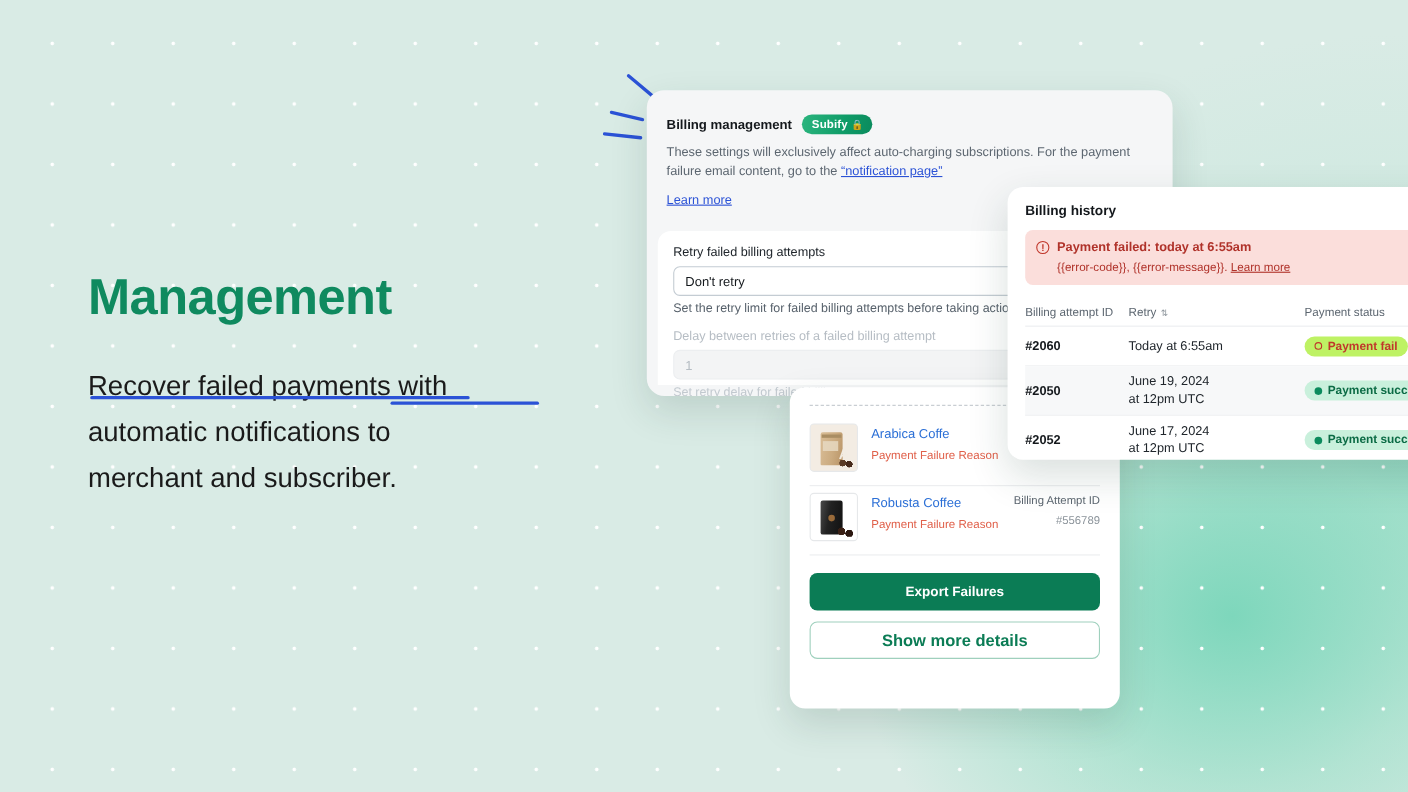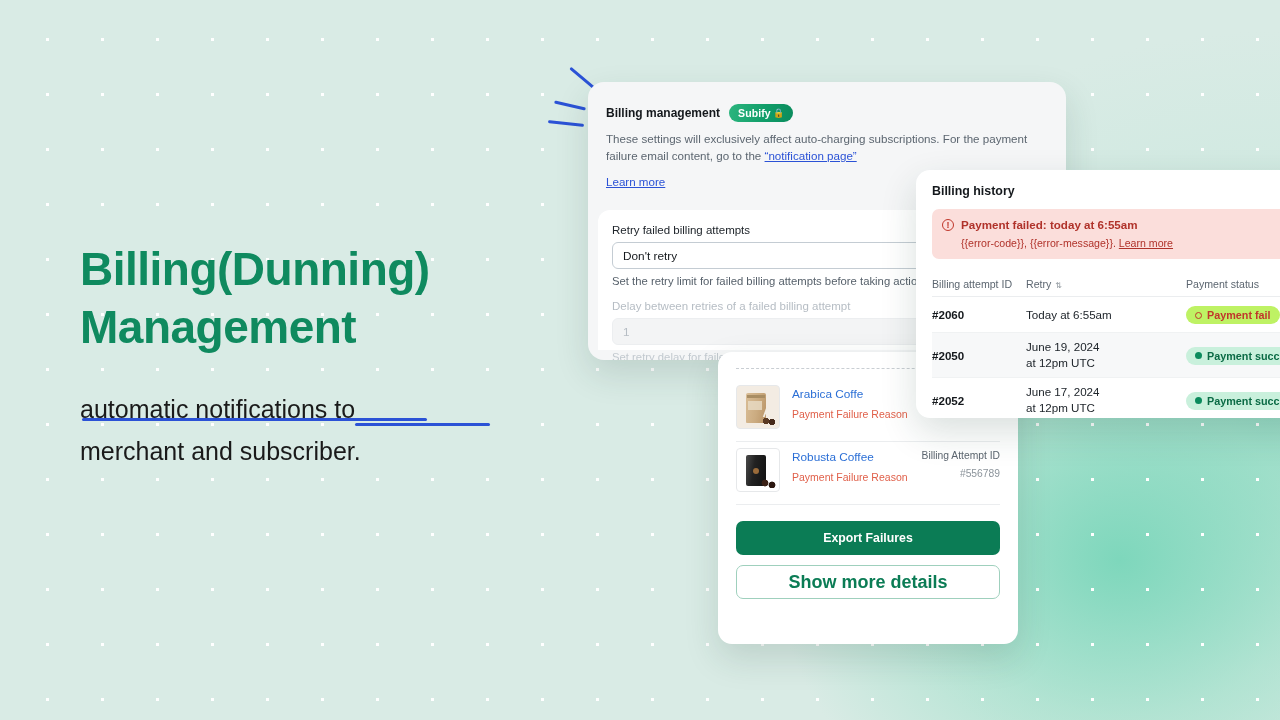--- a/index.html
+++ b/index.html
@@ -171,21 +171,21 @@
   .pr-value { margin-top:7px; font-size:10.3px; color:#8c949b; }
   .row-sep { height:1px; background:#ebedef; }
   #btn-export {
     margin-top:16px; height:34px; border-radius:7px; background:#0b7c55;
     color:#ffffff; font-size:12.3px; font-weight:700;
     display:flex; align-items:center; justify-content:center;
     cursor:pointer; border:none; width:100%;
   }
   #btn-more {
     margin-top:10px; height:34px; border-radius:7px; background:#ffffff;
-    border:1px solid #9fd0bd; color:#0b7c55; font-size:18px; font-weight:600;
+    border:1px solid #9fd0bd; color:#0b7c55; font-size:15px; font-weight:600;
     display:flex; align-items:center; justify-content:center;
     cursor:pointer; width:100%;
   }
 
   
   #history-card {
     position:absolute; left:916px; top:170px; width:420px; height:248px;
     background:#ffffff; border-radius:14px;
     box-shadow:0 14px 36px rgba(25,60,50,0.16);
     padding:14px 16px 0 16px; overflow:hidden;
@@ -232,25 +232,25 @@
 </style>
 </head>
 <body>
 
 <div id="bg-base"></div>
 <div id="bg-glow"></div>
 <div id="bg-dots"></div>
 
 <div id="left-copy">
   <div id="headline">
-    <span class="ln">Billing(Dunning)</span>
     <span class="ln">Management</span>
   </div>
   <div id="subcopy-wrap">
     <div id="subcopy">
+      <span class="ln">Recover failed payments with</span>
       <span class="ln">automatic notifications to</span>
       <span class="ln">merchant and subscriber.</span>
     </div>
     <div class="ul-long"></div>
     <div class="ul-short"></div>
   </div>
 </div>
 
 <div id="deco-lines">
   <div class="deco d1"></div>

